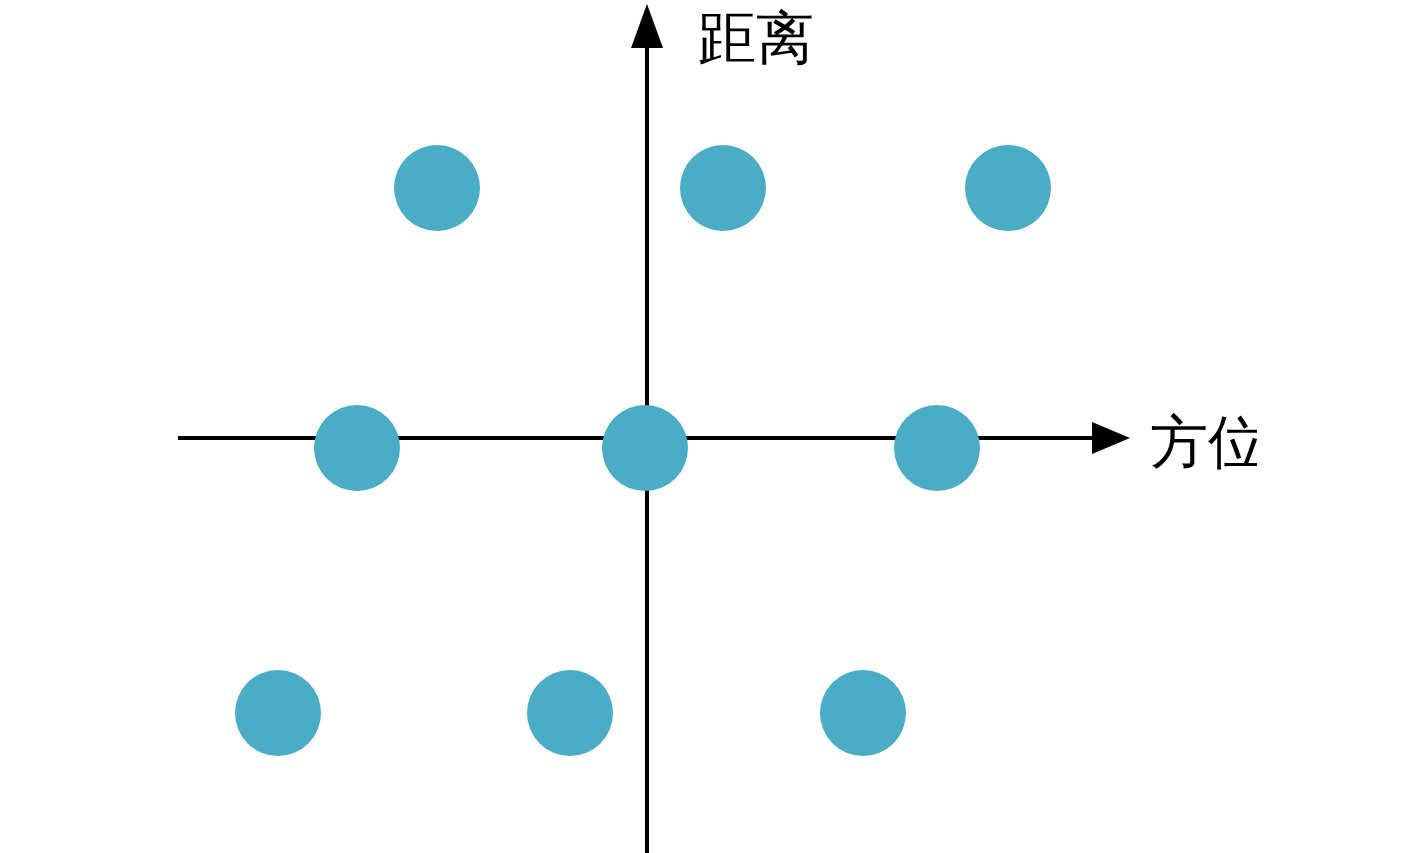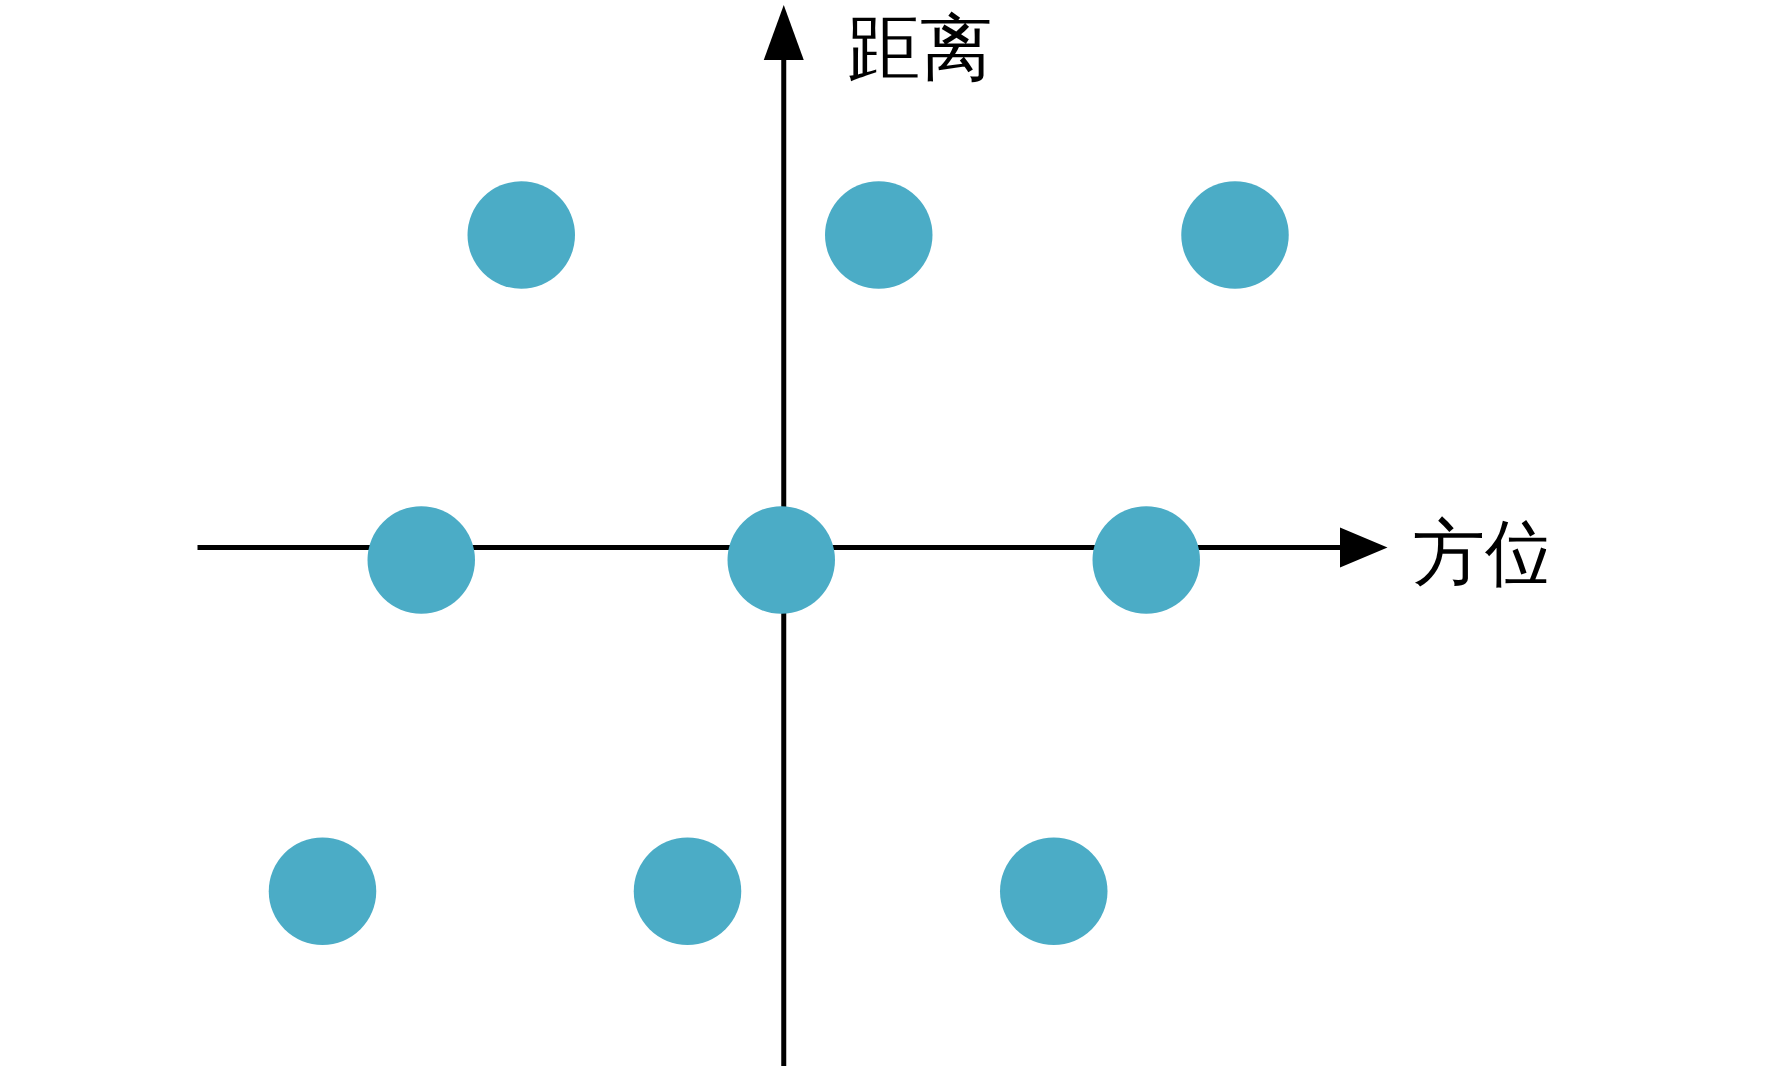--- a/index.html
+++ b/index.html
@@ -7,20 +7,21 @@
     padding: 0;
     background: #ffffff;
   }
   .canvas {
     position: relative;
     width: 1237px;
     height: 853px;
     background: #ffffff;
     overflow: hidden;
     font-family: "DejaVu Serif", "Liberation Serif", serif;
+    padding-left: 20px;
   }
   svg {
     display: block;
   }
   .axis-label {
     font-family: "DejaVu Serif", "Liberation Serif", serif;
     font-size: 58px;
     fill: #000000;
   }
 </style>

